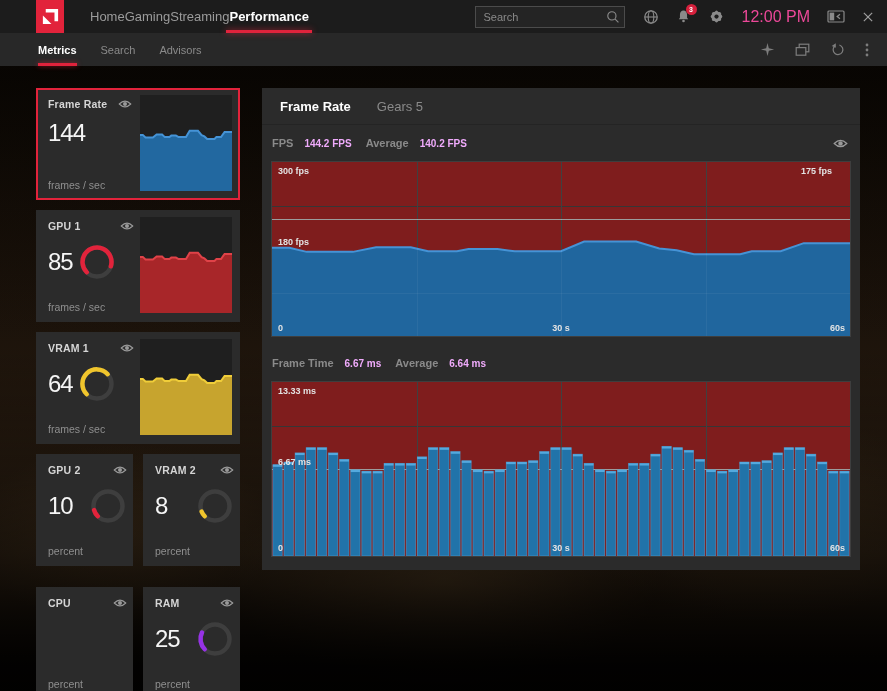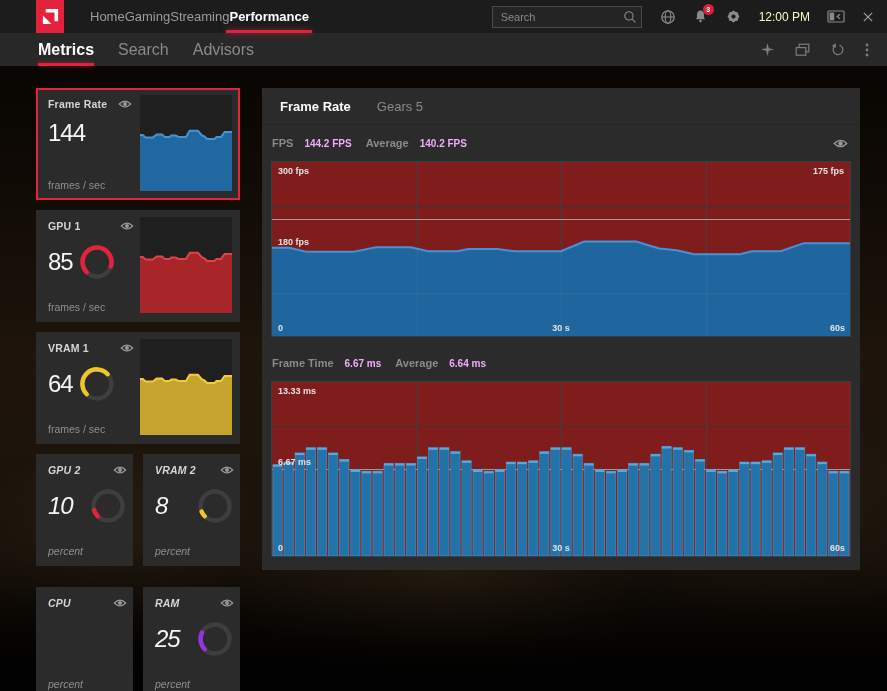--- a/index.html
+++ b/index.html
@@ -32,28 +32,28 @@
   .search-box { margin-left:auto; position:relative; width:150px; height:22px; }
   .search-box input { width:100%; height:100%; background:#242424; border:1px solid #4b4b4b;
     color:#bbb; font-size:11px; padding:0 22px 0 8px; outline:none; font-family:inherit; }
   .search-box input::placeholder { color:#8a8a8a; }
   .search-box svg { position:absolute; right:5px; top:4px; }
   .tb-icons { display:flex; align-items:center; gap:17px; margin-left:18px; margin-right:13px; }
   .tb-btn { position:relative; display:flex; align-items:center; justify-content:center; }
   .badge { position:absolute; top:-5px; right:-6px; width:11px; height:11px; border-radius:50%;
     background:#d6203c; color:#fff; font-size:7px; font-weight:bold;
     display:flex; align-items:center; justify-content:center; }
-  .tb-time { font-size:12px; color:#fef9c3; white-space:nowrap; }
+  .tb-time { font-size:16px; color:#ec4899; white-space:nowrap; }
 
   
   .subbar { position:absolute; top:33px; left:0; right:0; height:33px; background:#282828;
     display:flex; align-items:center; z-index:19; }
   .subtabs { display:flex; height:100%; margin-left:38px; gap:24px; }
   .subtab { position:relative; height:100%; display:flex; align-items:center;
-    font-size:16px; color:#8a8a8a; }
+    font-size:11px; color:#8a8a8a; }
   .subtab.active { color:#fff; font-weight:bold; }
   .subtab.active::after { content:""; position:absolute; left:0; right:0; bottom:0; height:3px;
     background:#e0233c; box-shadow:0 0 5px rgba(226,35,59,.6); }
   .sb-icons { margin-left:auto; margin-right:18px; display:flex; align-items:center; gap:20px; }
 
   
   .sidebar { position:absolute; left:36px; top:88px; width:204px; z-index:5; }
   .card { position:relative; background:#2b2b2b; height:112px; margin-bottom:10px; }
   .card.selected { border:2px solid #e2233b; }
   .card-left { position:absolute; left:12px; top:10px; bottom:8px; right:106px; }
@@ -61,21 +61,21 @@
   .card-title-row { display:flex; align-items:center; justify-content:space-between; }
   .card-title { font-size:10.5px; font-weight:bold; color:#d5d5d5; letter-spacing:.2px; }
   .card-value-row { display:flex; align-items:center; margin-top:11px; }
   .card-value { font-size:24px; color:#f5f5f5; line-height:1; letter-spacing:-1px; }
   .gauge { margin-left:5px; flex:0 0 auto; }
   .card-unit { position:absolute; left:12px; bottom:9px; font-size:10.5px; color:#8f8f8f; }
   .card.selected .card-unit { left:10px; bottom:7px; }
   .card-chart { position:absolute; right:8px; top:7px; bottom:9px; left:104px; background:#1f1f1f; }
   .card.selected .card-chart { right:6px; top:5px; bottom:7px; left:102px; }
   .card-chart svg { position:absolute; inset:0; width:100%; height:100%; }
-  .card-row { display:flex; gap:10px; margin-bottom:11px;font-style:italic; }
+  .card-row { display:flex; gap:10px; margin-bottom:11px; }
   .card.half { flex:0 0 97px; width:97px; }
   .card.half .card-left { right:6px; }
   .card.half .gauge { margin-left:auto; }
 
   
   .main-panel { position:absolute; left:262px; top:88px; width:598px; height:482px;
     background:#2b2b2b; z-index:5; }
   .main-header { height:37px; display:flex; align-items:center; padding:0 18px;
     border-bottom:1px solid #242424; }
   .main-tab { font-size:13px; color:#8a8a8a; margin-right:26px; }
@@ -93,21 +93,21 @@
   .vl { position:absolute; top:0; bottom:0; width:1px; background:#363636; z-index:1; }
   .hl { position:absolute; left:0; right:0; height:1px; background:#363636; z-index:1; }
   .hl.light { background:#9c9c9c; z-index:2; }
   .p25 { left:25%; } .p50 { left:50%; } .p75 { left:75%; }
   .ol { position:absolute; background:rgba(255,255,255,.05); z-index:3; }
   .ol.v { top:0; bottom:0; width:1px; }
   .ol.h { left:0; right:0; height:1px; }
   .tick { position:absolute; z-index:4; font-size:9px; font-weight:bold; color:#e3e3e3;
     white-space:nowrap; }
   .tick.tl { top:4px; left:6px; }
-  .tick.tr { top:4px; right:6px; }
+  .tick.tr { top:4px; right:18px; }
   .tick.ml { top:calc(50% - 12px); left:6px; }
   .tick.bl { bottom:3px; left:6px; }
   .tick.bm { bottom:3px; left:50%; transform:translateX(-50%); }
   .tick.br { bottom:3px; right:5px; }
 </style>
 </head>
 <body>
 
 <div class="screen">
   <div class="content-bg"></div>

